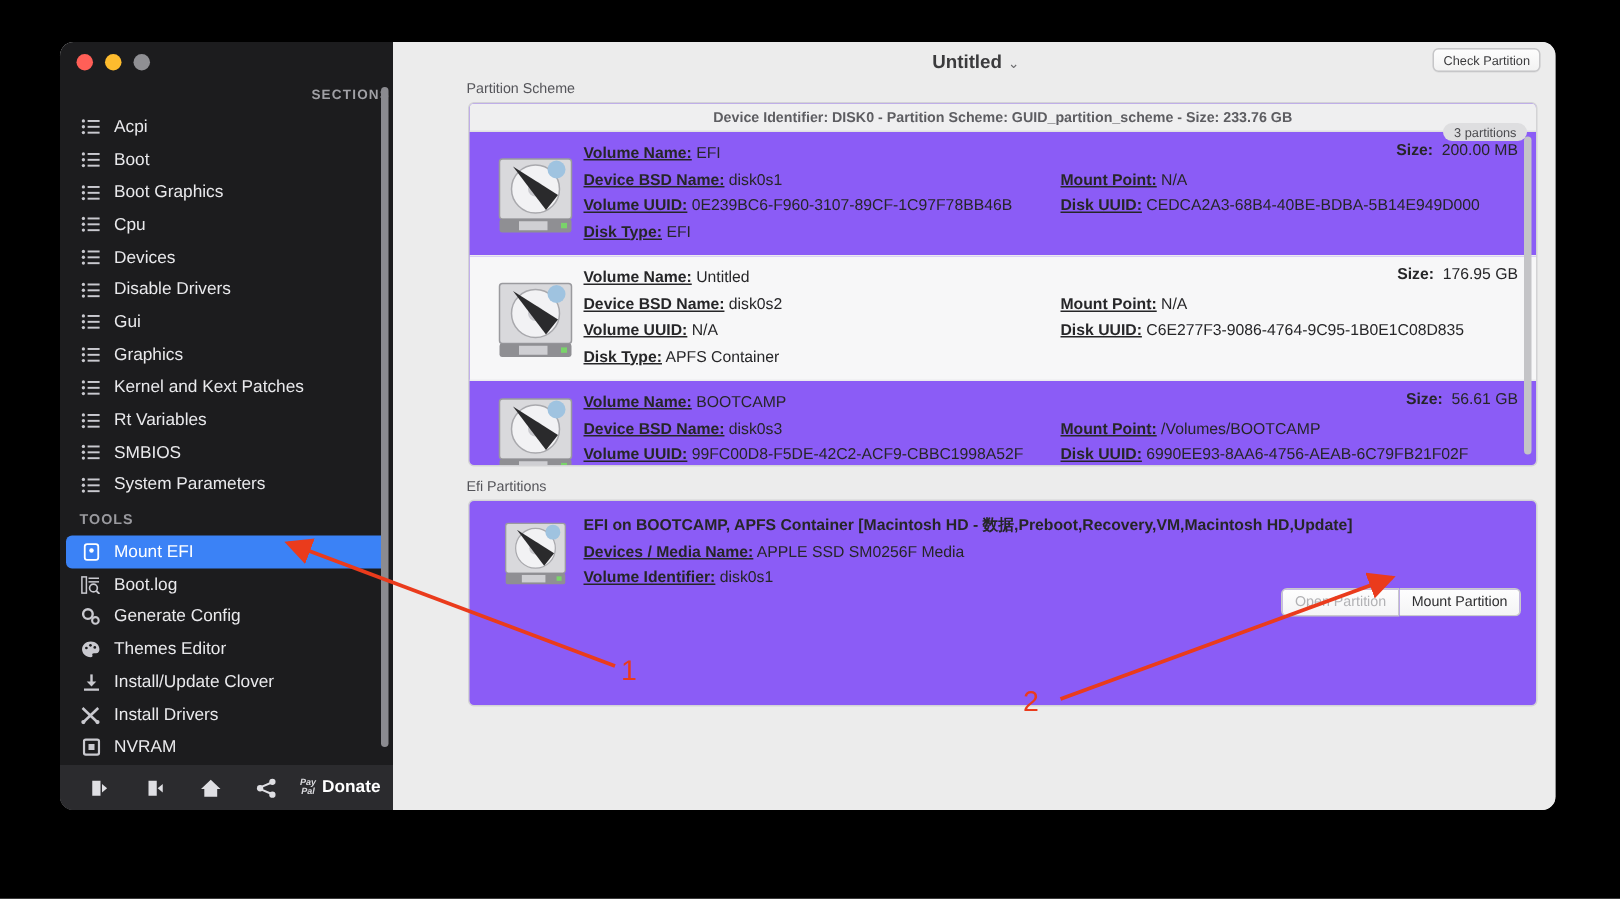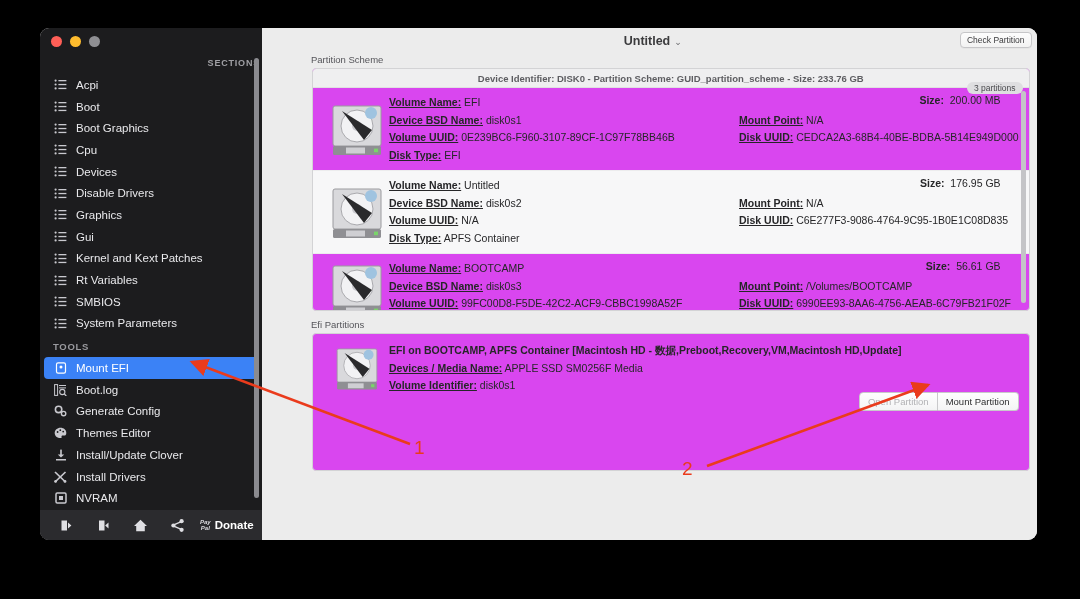--- a/index.html
+++ b/index.html
@@ -157,21 +157,21 @@
     box-shadow: 0 .5px 0 rgba(0,0,0,.06);
   }
 
   .grouplabel {
     font-size: 9.5px;
     color: #55555a;
     padding: 0 0 3px 11px;
   }
 
   .panel {
-    background: #d946ef;
+    background: #8b5cf6;
     border: 1px solid #d3d3d5;
     border-radius: 4px;
     margin: 0 12px;
     overflow: hidden;
     position: relative;
   }
   .panel.top { height: 243px; }
 
   .devhdr {
     height: 19px;
@@ -202,26 +202,26 @@
     border-bottom: 1px solid #ececed;
     position: relative;
   }
   .prow:nth-child(odd) { background: #fff; }
   .prow.alt { background: #f7f7f8; }
 
   .dicon { width: 64px; flex: 0 0 64px; display:flex; align-items:center; justify-content:center;}
   .fields { flex: 1; position: relative; padding-right: 10px; }
   .fline { font-size: 10.5px; color: #262628; line-height: 17.5px; white-space: nowrap; }
   .fline b { font-weight: bold; text-decoration: underline; }
-  .fgrid { display: flex; gap: 32px; }
+  .fgrid { display: flex; }
   .fgrid .c1 { width: 318px; flex: 0 0 318px; }
   .fgrid .c2 { flex: 1; }
   .sizecell {
     position: absolute;
-    right: 28px; top: 0;
+    right: 12px; top: 0;
     font-size: 10.5px;
     color: #262628;
     white-space: nowrap;
   }
 
   
   .panel.efi { height: 138px; }
   .efirow { display: flex; padding: 8px 0 6px 12px; position: relative; }
   .efirow .fline.title { font-weight: bold; }
   .btnrow {
@@ -353,35 +353,35 @@
         <span class="ic">
             <svg width="13" height="11" viewBox="0 0 13 11">
               <circle cx="1.6" cy="1.6" r="1.1" fill="currentColor"></circle>
               <rect x="4.4" y="1" width="8" height="1.3" fill="currentColor"></rect>
               <circle cx="1.6" cy="5.5" r="1.1" fill="currentColor"></circle>
               <rect x="4.4" y="4.9" width="8" height="1.3" fill="currentColor"></rect>
               <circle cx="1.6" cy="9.4" r="1.1" fill="currentColor"></circle>
               <rect x="4.4" y="8.8" width="8" height="1.3" fill="currentColor"></rect>
             </svg>
           </span>
+        <span>Gui</span>
+      </div>
+
+      <div class="navitem">
+        <span class="ic">
+            <svg width="13" height="11" viewBox="0 0 13 11">
+              <circle cx="1.6" cy="1.6" r="1.1" fill="currentColor"></circle>
+              <rect x="4.4" y="1" width="8" height="1.3" fill="currentColor"></rect>
+              <circle cx="1.6" cy="5.5" r="1.1" fill="currentColor"></circle>
+              <rect x="4.4" y="4.9" width="8" height="1.3" fill="currentColor"></rect>
+              <circle cx="1.6" cy="9.4" r="1.1" fill="currentColor"></circle>
+              <rect x="4.4" y="8.8" width="8" height="1.3" fill="currentColor"></rect>
+            </svg>
+          </span>
         <span>Graphics</span>
-      </div>
-
-      <div class="navitem">
-        <span class="ic">
-            <svg width="13" height="11" viewBox="0 0 13 11">
-              <circle cx="1.6" cy="1.6" r="1.1" fill="currentColor"></circle>
-              <rect x="4.4" y="1" width="8" height="1.3" fill="currentColor"></rect>
-              <circle cx="1.6" cy="5.5" r="1.1" fill="currentColor"></circle>
-              <rect x="4.4" y="4.9" width="8" height="1.3" fill="currentColor"></rect>
-              <circle cx="1.6" cy="9.4" r="1.1" fill="currentColor"></circle>
-              <rect x="4.4" y="8.8" width="8" height="1.3" fill="currentColor"></rect>
-            </svg>
-          </span>
-        <span>Gui</span>
       </div>
 
       <div class="navitem">
         <span class="ic">
             <svg width="13" height="11" viewBox="0 0 13 11">
               <circle cx="1.6" cy="1.6" r="1.1" fill="currentColor"></circle>
               <rect x="4.4" y="1" width="8" height="1.3" fill="currentColor"></rect>
               <circle cx="1.6" cy="5.5" r="1.1" fill="currentColor"></circle>
               <rect x="4.4" y="4.9" width="8" height="1.3" fill="currentColor"></rect>
               <circle cx="1.6" cy="9.4" r="1.1" fill="currentColor"></circle>

